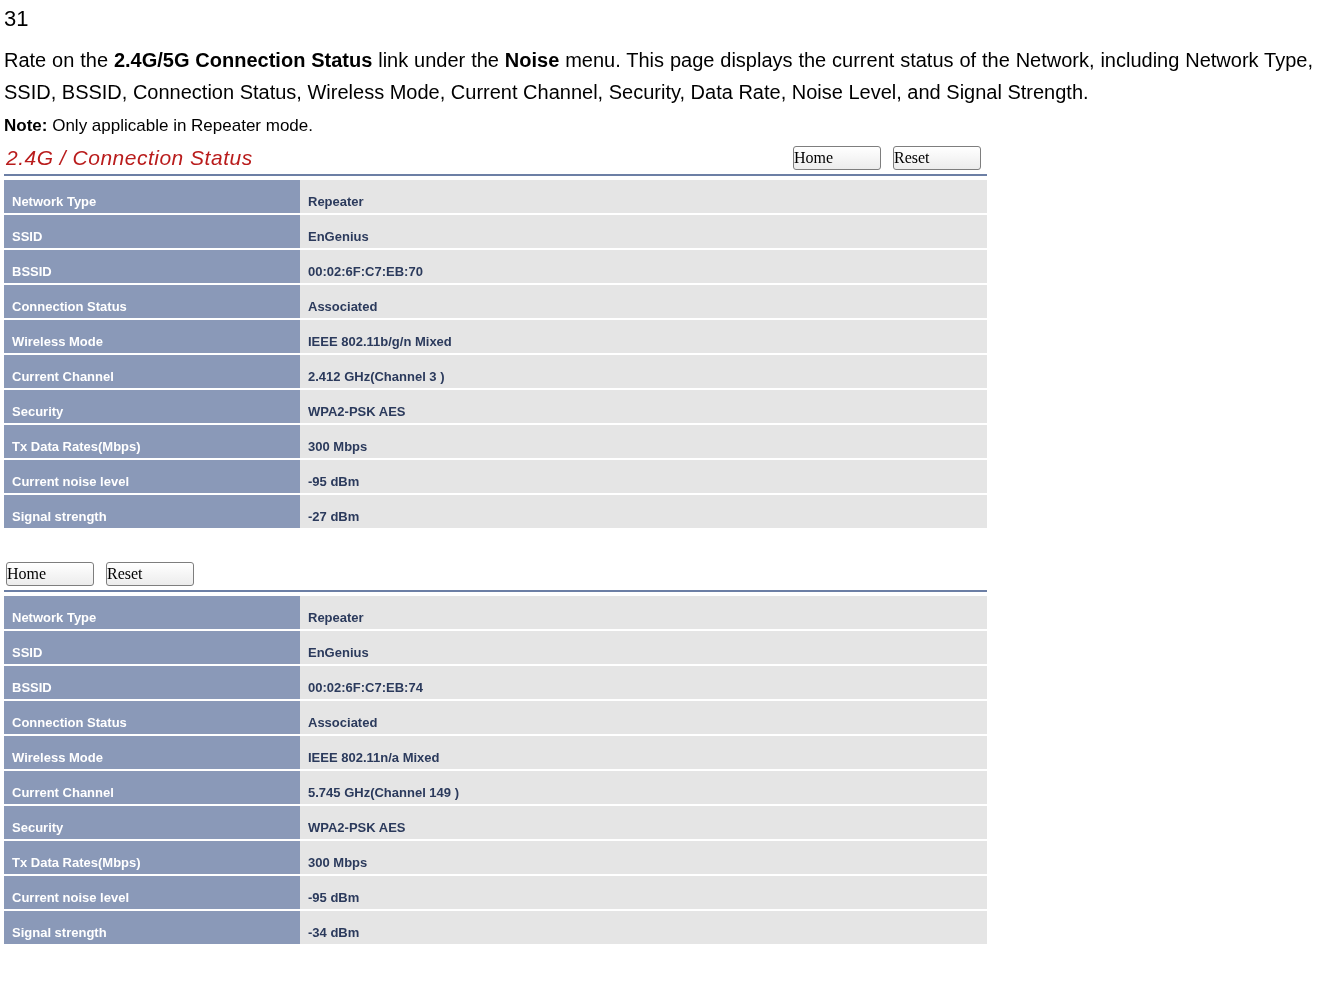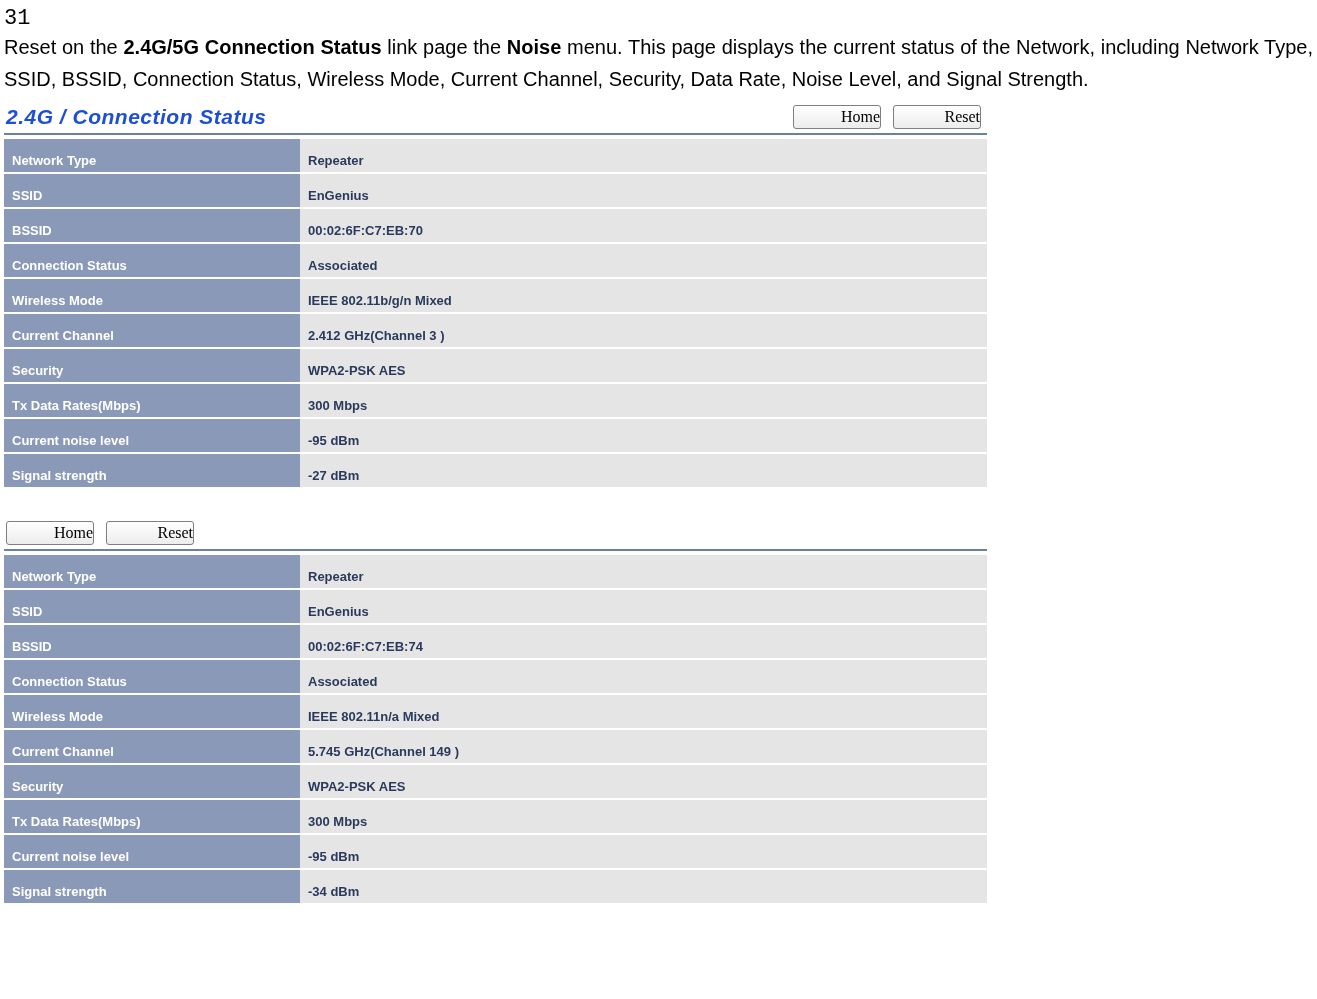--- a/index.html
+++ b/index.html
@@ -7,22 +7,21 @@
     margin: 0;
     padding: 0;
     font-family: "Segoe UI", Tahoma, Arial, sans-serif;
     color: #000;
     width: 1317px;
     background: #fff;
   }
   .page-num {
     font-size: 22px;
     font-weight: 400;
-    margin: 6px 0 0 4px;
-    font-family: Liberation Mono, monospace;
+    margin: 6px 0 12px 4px;
   }
   .content {
     padding: 0 4px;
   }
   h2.section-heading {
     font-size: 25px;
     font-weight: 700;
     margin: 55px 0 8px 2px;
   }
   .section-number { margin-right: 14px; }
@@ -45,39 +44,39 @@
     background: #fff;
   }
   .panel-header {
     display: flex;
     align-items: center;
     justify-content: space-between;
     padding: 2px 6px 4px 2px;
   }
   .panel-title {
     font-family: Verdana, Arial, sans-serif;
-    font-weight: 700;
+    font-weight: 400;
     font-style: italic;
-    color: #1d4ed8;
+    color: #b91c1c;
     font-size: 21px;
     letter-spacing: 0.5px;
   }
   .panel-buttons {
     display: flex;
     gap: 12px;
   }
   .btn {
     font-family: "Times New Roman", serif;
     font-size: 16px;
     background: linear-gradient(#fff, #ececec);
     border: 1px solid #7e7e7e;
     border-radius: 3px;
     padding: 2px 0;
     width: 88px;
-    text-align: right;
+    text-align: left;
     color: #000;
     box-shadow: inset 0 1px 0 #fff;
   }
   .divider {
     height: 2px;
     background: #6c7fa5;
     margin-bottom: 4px;
   }
   table.status-table {
     width: 100%;
@@ -105,23 +104,26 @@
   }
 </style>
 </head>
 <body>
 
 <div class="page-num">31</div>
 
 <div class="content">
 
   <p class="body-text">
-    <span>Reset on the </span><strong>2.4G/5G Connection Status</strong><span> link page the </span><strong>Noise</strong><span> menu. This page displays the current status of the Network, including Network Type, SSID, BSSID, Connection Status, Wireless Mode, Current Channel, Security, Data Rate, Noise Level, and Signal Strength.</span>
+    <span>Rate on the </span><strong>2.4G/5G Connection Status</strong><span> link under the </span><strong>Noise</strong><span> menu. This page displays the current status of the Network, including Network Type, SSID, BSSID, Connection Status, Wireless Mode, Current Channel, Security, Data Rate, Noise Level, and Signal Strength.</span>
   </p>
 
+  <p class="note-line">
+    <span class="note-label">Note:</span><span> Only applicable in Repeater mode.</span>
+  </p>
 
   <div class="status-panel">
     <div class="panel-header">
       <div class="panel-title">2.4G / Connection Status</div>
       <div class="panel-buttons">
         <div class="btn">Home</div>
         <div class="btn">Reset</div>
       </div>
     </div>
     <div class="divider"></div>

